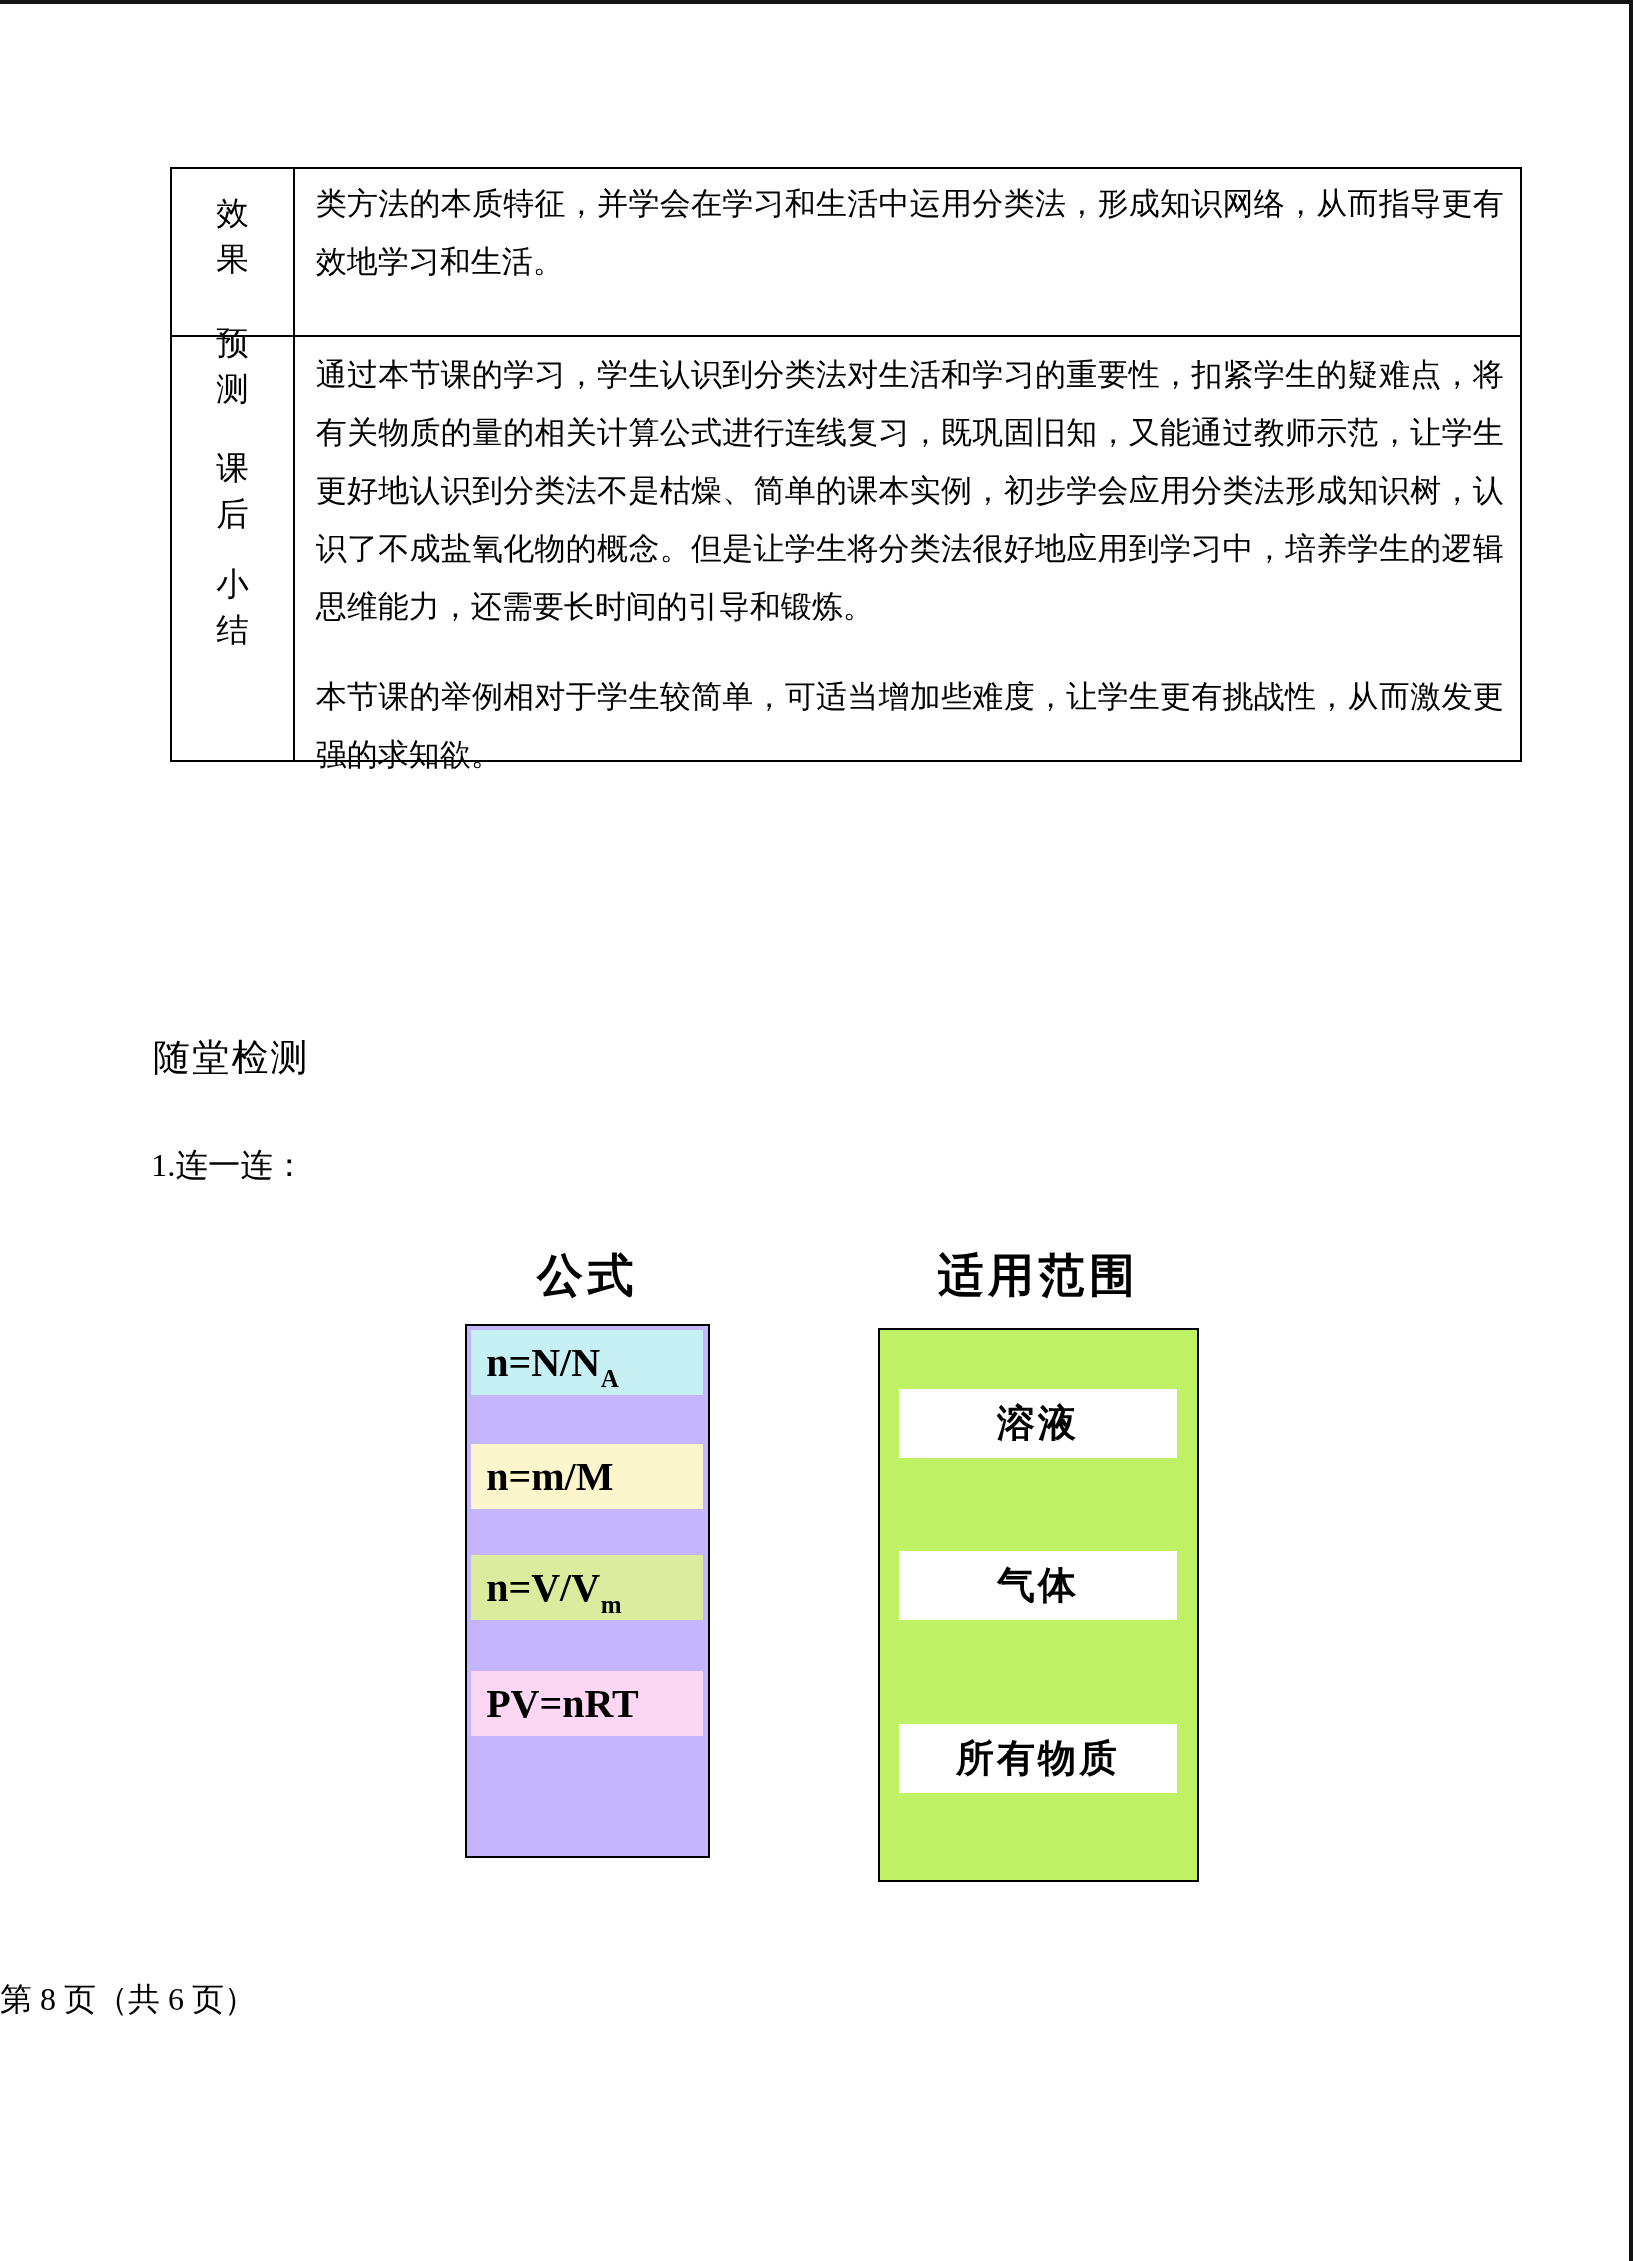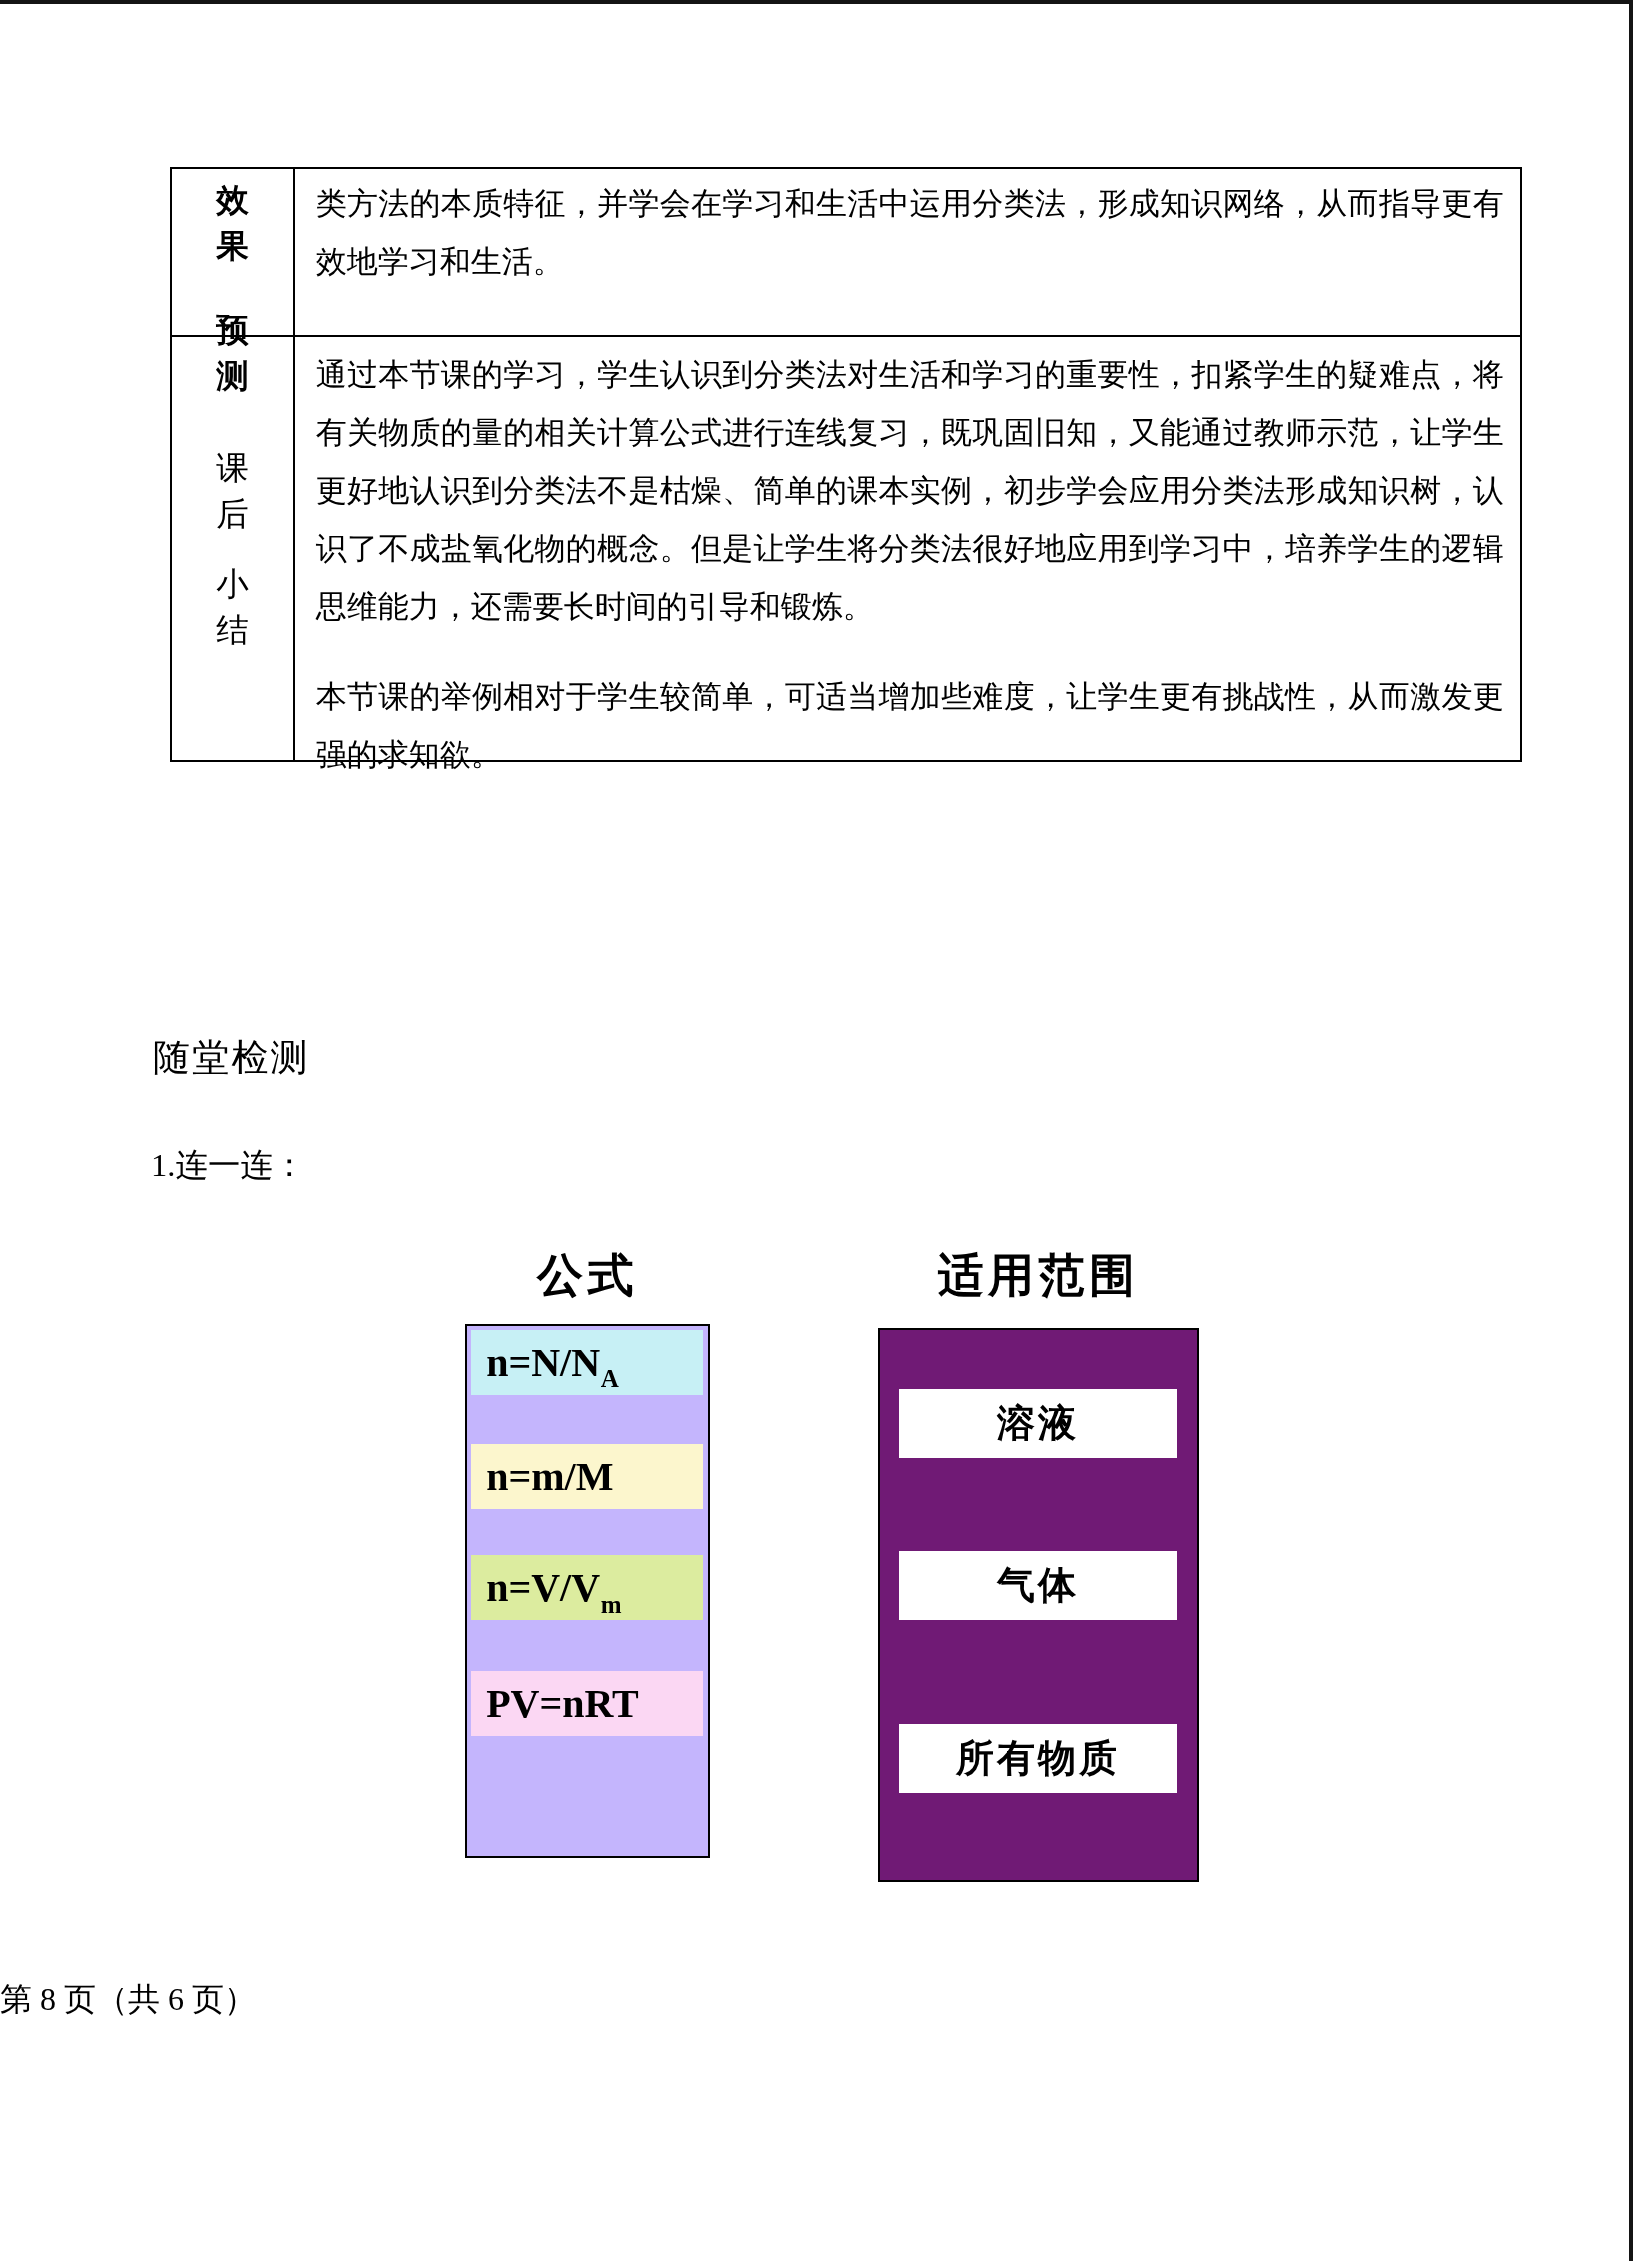--- a/index.html
+++ b/index.html
@@ -22,21 +22,21 @@
   .t-row{display:flex;box-sizing:border-box;}
   .t-row.first{border-bottom:2.2px solid #000;height:168px;}
   .t-row.second{height:423px;}
   .t-label{
     width:123px;flex:0 0 123px;border-right:2.2px solid #000;box-sizing:border-box;
     font-size:32.5px;text-align:center;
   }
   .t-label .lbl-line{
     display:block;line-height:46px;letter-spacing:19px;padding-left:19px;
   }
-  .t-row.first .t-label{padding-top:8px;font-weight:bold;}
+  .t-row.first .t-label{padding-top:21px;}
   .t-row.first .lbl-line + .lbl-line{margin-top:38px;}
   .t-row.second .t-label{display:flex;flex-direction:column;justify-content:center;gap:24px;}
   .t-content{
     flex:1;box-sizing:border-box;padding:0 16.3px 0 20.7px;
     font-size:31px;line-height:58px;
   }
   .t-content p{
     margin:0;text-align:justify;text-justify:inter-ideograph;
   }
   .t-row.first .t-content{padding-top:5.9px;}
@@ -134,21 +134,21 @@
       <div class="f-item" style="background: rgb(252, 246, 205); top: 118px;">
         <span><span>n=m/M</span></span>
       </div>
       <div class="f-item" style="background: rgb(220, 236, 159); top: 229px;">
         <span><span>n=V/V</span><span class="sub">m</span></span>
       </div>
       <div class="f-item" style="background: rgb(251, 215, 243); top: 345px;">
         <span><span>PV=nRT</span></span>
       </div>
     </div>
-  <div class="s-panel" style="background: #701a75;">
+  <div class="s-panel" style="background: #bef264;">
       <div class="s-item" style="top: 59px;">
         <span>溶液</span>
       </div>
       <div class="s-item" style="top: 221px;">
         <span>气体</span>
       </div>
       <div class="s-item" style="top: 394px;">
         <span>所有物质</span>
       </div>
     </div>

